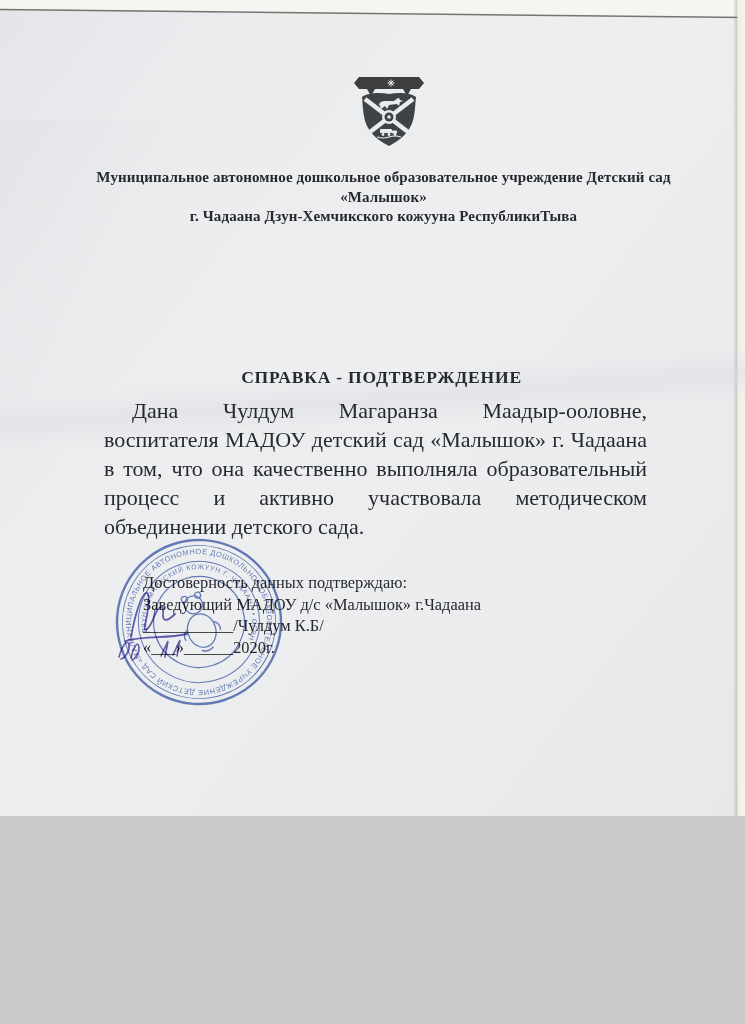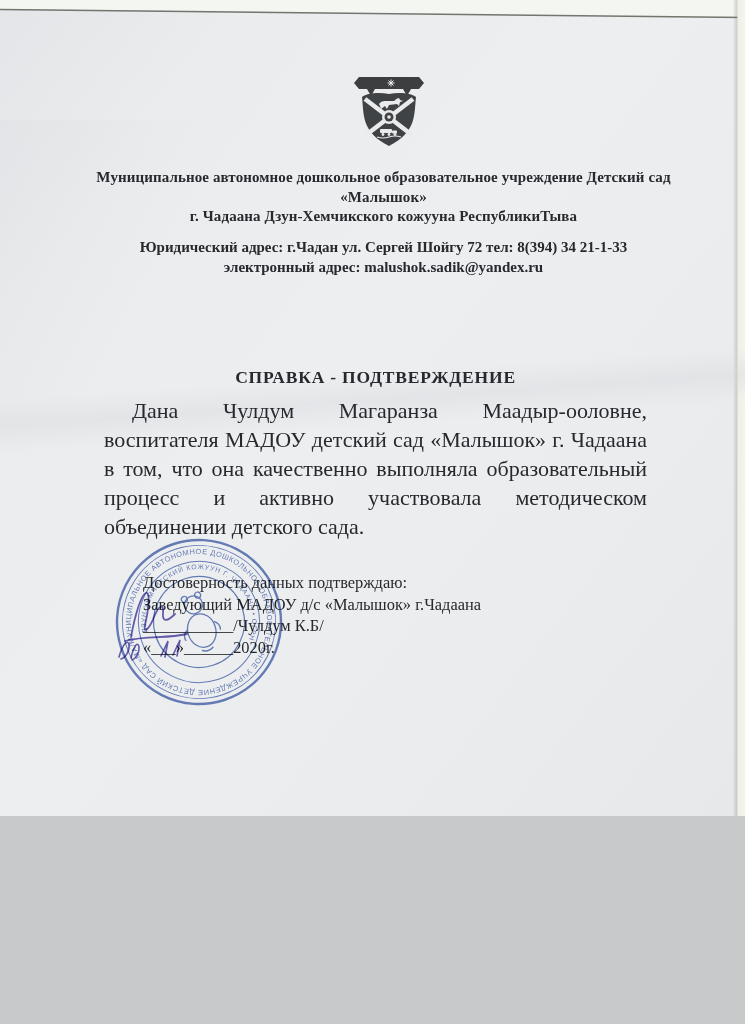--- a/index.html
+++ b/index.html
@@ -18,21 +18,21 @@
   .crease-2{position:absolute;left:0;top:120px;width:260px;height:300px;pointer-events:none;
     background:linear-gradient(115deg,rgba(222,224,227,.45) 0%,rgba(255,255,255,0) 55%);}
   
   .emblem{position:absolute;left:353px;top:72px;width:72px;height:92px;}
   
   .org-block{position:absolute;left:22px;top:168px;width:723px;text-align:center;
     font-weight:bold;font-size:15px;line-height:19.5px;letter-spacing:.1px;}
   .address-block{position:absolute;left:22px;top:237px;width:723px;text-align:center;
     font-weight:bold;font-size:15px;line-height:20px;}
   
-  .doc-title{position:absolute;left:14px;top:367px;width:723px;text-align:center;
+  .doc-title{position:absolute;left:20px;top:367px;width:723px;text-align:center;
     font-weight:bold;font-size:17.5px;letter-spacing:.8px;}
   .doc-body{position:absolute;left:104px;top:396px;width:543px;
     font-size:22px;line-height:29px;text-align:justify;text-indent:28px;}
   
   .sign-block{position:absolute;left:103px;top:572px;width:480px;
     font-size:16.4px;line-height:21.5px;margin-left:40px;}
   .sign-row{white-space:nowrap;}
   .blank{letter-spacing:0;}
   
   .stamp{position:absolute;left:113px;top:536px;width:172px;height:172px;
@@ -89,24 +89,20 @@
         <path d="M24,65 q6,2 12,0 q6,-2 12,0" fill="none" stroke="#e9ebec" stroke-width="1.2"></path>
       </g>
     </g>
   </svg>
 
   <div class="org-block">
     <div>Муниципальное автономное дошкольное образовательное учреждение Детский сад</div>
     <div>«Малышок»</div>
     <div>г. Чадаана Дзун-Хемчикского кожууна РеспубликиТыва</div>
   </div>
-  <div class="address-block">
-    <div>Юридический адрес: г.Чадан ул. Сергей Шойгу 72 тел: 8(394) 34 21-1-33</div>
-    <div>электронный адрес: malushok.sadik@yandex.ru</div>
-  </div>
 
   <div class="doc-title">СПРАВКА - ПОДТВЕРЖДЕНИЕ</div>
   <div class="doc-body">Дана Чулдум Магаранза Маадыр-ооловне, воспитателя МАДОУ детский сад «Малышок» г. Чадаана в том, что она качественно выполняла образовательный процесс и активно участвовала методическом объединении детского сада.</div>
 
   <div class="sign-block">
     <div class="sign-row">Достоверность данных подтверждаю:</div>
     <div class="sign-row">Заведующий МАДОУ д/с «Малышок» г.Чадаана</div>
     <div class="sign-row"><span class="blank">___________</span><span>/Чулдум К.Б/</span></div>
     <div class="sign-row"><span>«</span><span class="blank">___</span><span>»</span><span class="blank">______</span><span>2020г.</span></div>
   </div>

